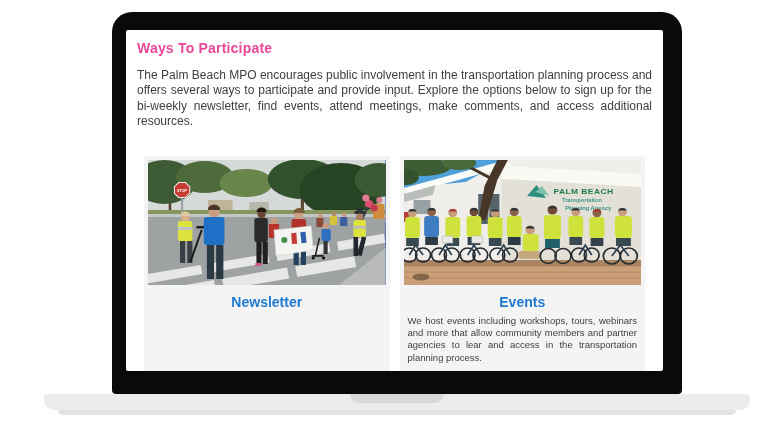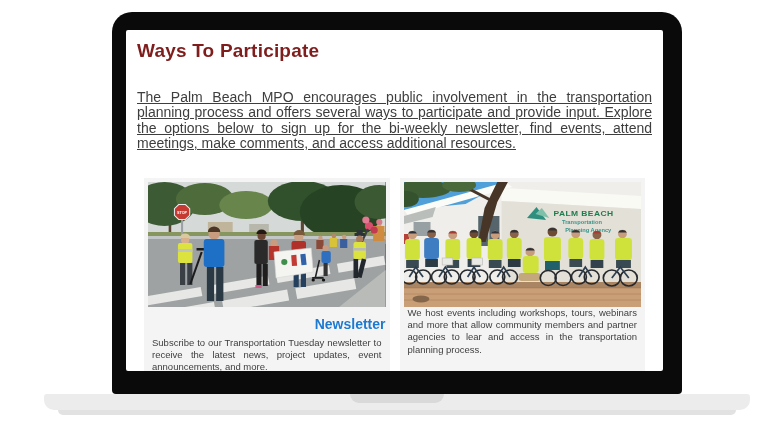--- a/index.html
+++ b/index.html
@@ -25,34 +25,34 @@
     width:94px; height:9px; background:#d9d9d9; border-radius:0 0 9px 9px;
   }
   .base-lip {
     position:absolute; left:58px; top:410px; width:678px; height:5px;
     background:#e2e2e2; border-radius:0 0 14px 14px;
   }
 
   
   .content { padding:10px 11px 0 11px; }
   h1.page-title {
-    font-size:19px; font-weight:700; color:#7f1d1d; letter-spacing:0.2px;
+    font-size:14px; font-weight:700; color:#ec4899; letter-spacing:0.2px;
   }
   p.intro {
-    margin-top:28px; width:515px; font-size:14px; line-height:15.4px;
-    color:#3e3e3e; text-align:justify;text-decoration:underline;
+    margin-top:12px; width:515px; font-size:12px; line-height:15.4px;
+    color:#3e3e3e; text-align:justify;
   }
   .cards { display:flex; gap:10px; margin:26px 7px 0 7px; }
   .card {
     flex:1; background:#f4f4f4; padding:4px 4px 12px 4px; cursor:pointer;
   }
   .photo { width:100%; height:125px; overflow:hidden; background:#1d4ed8; }
   .photo svg { display:block; width:100%; height:100%; }
   h2.card-title {
-    margin:9px 0 5px 0; text-align:right; font-size:14px; font-weight:700;
+    margin:9px 0 5px 0; text-align:center; font-size:14px; font-weight:700;
     color:#1d7ad0;
   }
   p.card-body {
     margin:0 4px; font-size:9.5px; line-height:12.4px; color:#3e3e3e;
     text-align:justify;
   }
 </style>
 </head>
 <body>
 
@@ -182,21 +182,20 @@
                   <rect x="202" y="48" width="6" height="3.5" fill="#2c3338"></rect>
                   <circle cx="205" cy="57" r="3.5" fill="#a97c5e"></circle>
                   <rect x="199" y="60" width="12" height="17" rx="2" fill="#dde33e"></rect>
                   <rect x="199" y="66" width="12" height="2.6" fill="#b9b9b9"></rect>
                   <rect x="199" y="77" width="4.5" height="19" fill="#23282e"></rect>
                   <rect x="207" y="77" width="4.5" height="19" fill="#23282e" transform="rotate(14 209 77)"></rect>
                 </g>
               </svg>
             </div>
             <h2 class="card-title">Newsletter</h2>
-            <p class="card-body">Subscribe to our Transportation Tuesday newsletter to receive the latest news, project updates, event announcements, and more.</p>
           </div>
 
           <div class="card">
             <div class="photo">
               <svg viewBox="0 0 224 125" preserveAspectRatio="none">
 
                 <rect x="0" y="0" width="224" height="100" fill="#efeeea"></rect>
 
                 <polygon points="0,0 96,0 58,22 0,28" fill="#4f9fd9"></polygon>
 
@@ -327,20 +326,21 @@
                   <path d="M88,95 L94,85 L100,95" stroke="#2c3e50"></path>
                   <path d="M165,95 L171,85 L177,95" stroke="#2c3e50"></path>
                   <path d="M196,96 L204,85 L212,96" stroke="#2c3e50"></path>
                 </g>
                 <g>
                   <rect x="36" y="76" width="10" height="7" fill="#e9e9e5" stroke="#b9b9b4" stroke-width="0.6"></rect>
                   <rect x="64" y="76" width="10" height="7" fill="#e9e9e5" stroke="#b9b9b4" stroke-width="0.6"></rect>
                 </g>
               </svg>
             </div>
+            <h2 class="card-title">Events</h2>
             <p class="card-body">We host events including workshops, tours, webinars and more that allow community members and partner agencies to lear and access in the transportation planning process.</p>
           </div>
 
         </div>
       </div>
     </div>
   </div>
 
   <div class="base">
     <div class="base-notch"></div>

